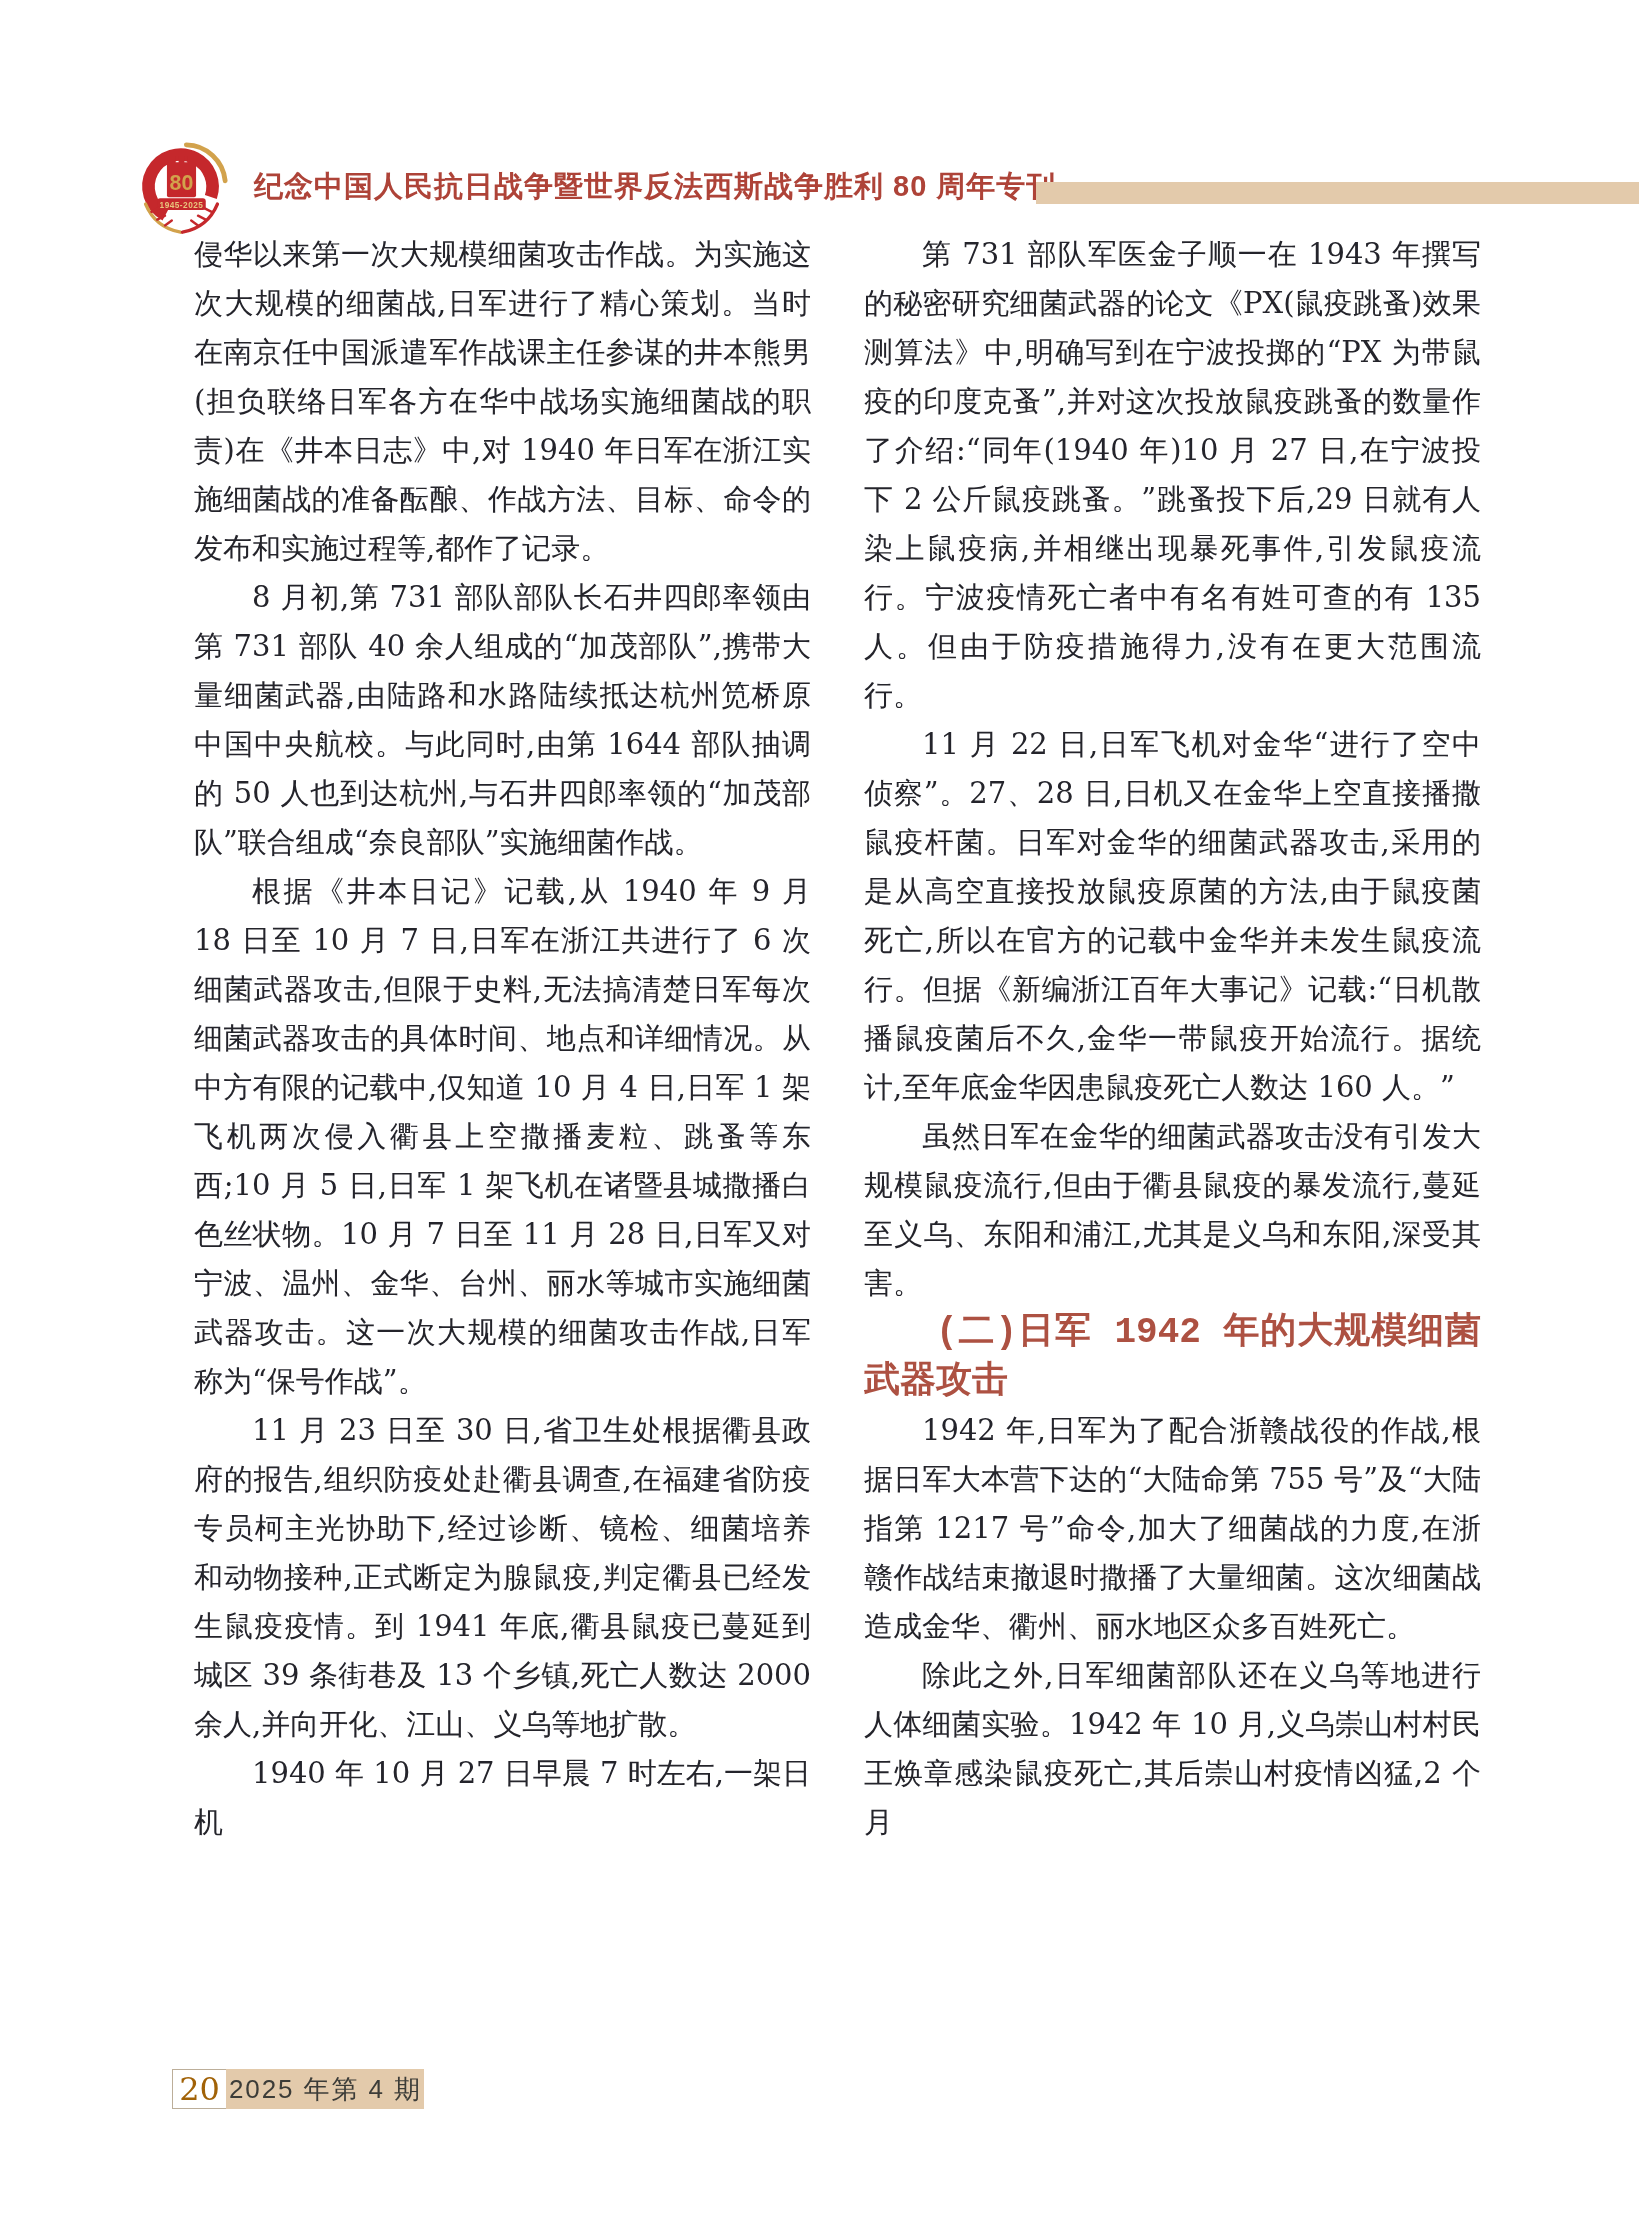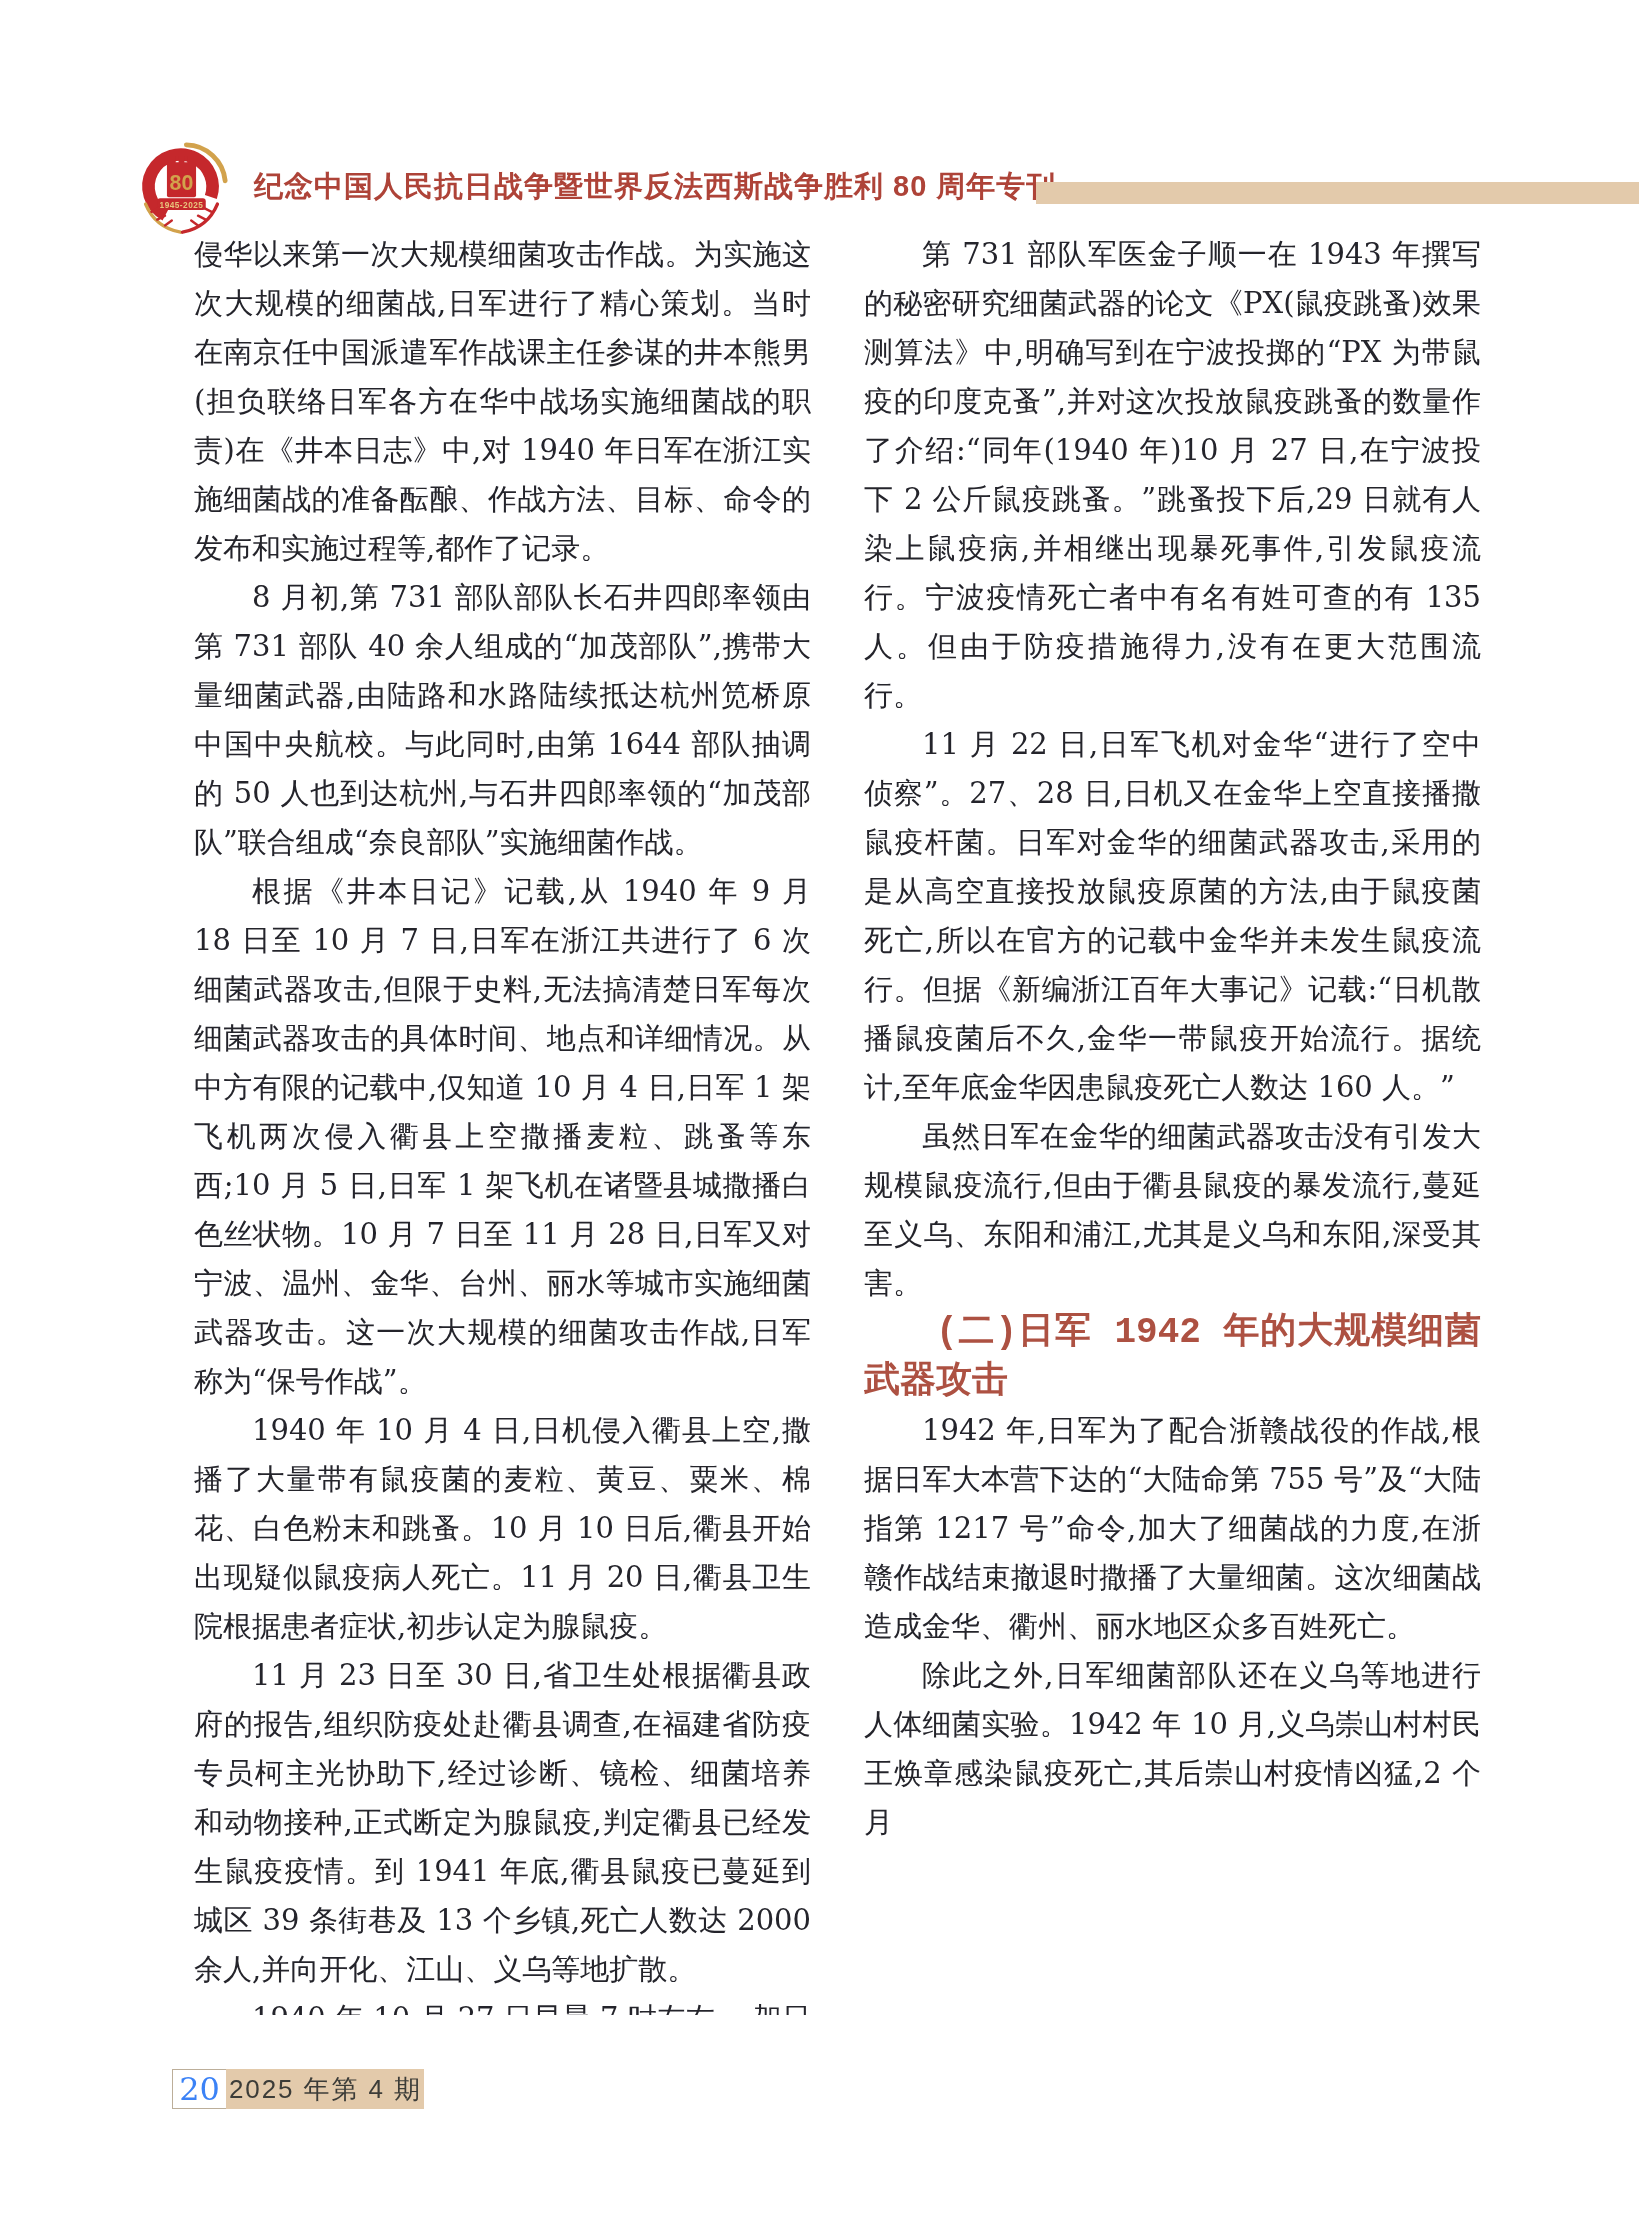--- a/index.html
+++ b/index.html
@@ -44,21 +44,21 @@
     font-family:Liberation Mono, monospace;
     font-weight:700; font-size:36px;
     color: var(--heading-red, #ad5142);
   }
   
   .footer-page-box {
     position:absolute; left:172px; top:2069px; width:55px; height:40px;
     background:#ffffff; border:1px solid #bcae99;
     display:flex; align-items:center; justify-content:center;
     font-family:"DejaVu Serif","Liberation Serif",serif;
-    font-size:32px; color:#3b82f6;
+    font-size:32px; color:#a16207;
   }
   .footer-issue-bar {
     position:absolute; left:226px; top:2069px; width:198px; height:40px;
     background: var(--accent-tan, #e3caab);
     display:flex; align-items:center;
     padding-left:3px;
     font-family:"Liberation Sans","DejaVu Sans",sans-serif;
     font-size:26px; letter-spacing:1.9px; color:#3c3c38;
   }
 </style>
@@ -89,21 +89,20 @@
       <path d="M22,74 l8,-4 M28,82 l8,-4 M36,88 l7,-5 M84,74 l-8,-4 M78,82 l-8,-4 M70,88 l-7,-5" stroke="#c5282c" stroke-width="2.5" stroke-linecap="round"></path>
     </svg>
     <div class="header-title">纪念中国人民抗日战争暨世界反法西斯战争胜利 80 周年专刊</div>
     <div class="header-bar"></div>
   </div>
 
   <div class="column col-left">
       <p class="para">侵华以来第一次大规模细菌攻击作战。为实施这次大规模的细菌战,日军进行了精心策划。当时在南京任中国派遣军作战课主任参谋的井本熊男(担负联络日军各方在华中战场实施细菌战的职责)在《井本日志》中,对 1940 年日军在浙江实施细菌战的准备酝酿、作战方法、目标、命令的发布和实施过程等,都作了记录。</p>
       <p class="para indent">8 月初,第 731 部队部队长石井四郎率领由第 731 部队 40 余人组成的“加茂部队”,携带大量细菌武器,由陆路和水路陆续抵达杭州笕桥原中国中央航校。与此同时,由第 1644 部队抽调的 50 人也到达杭州,与石井四郎率领的“加茂部队”联合组成“奈良部队”实施细菌作战。</p>
       <p class="para indent">根据《井本日记》记载,从 1940 年 9 月 18 日至 10 月 7 日,日军在浙江共进行了 6 次细菌武器攻击,但限于史料,无法搞清楚日军每次细菌武器攻击的具体时间、地点和详细情况。从中方有限的记载中,仅知道 10 月 4 日,日军 1 架飞机两次侵入衢县上空撒播麦粒、跳蚤等东西;10 月 5 日,日军 1 架飞机在诸暨县城撒播白色丝状物。10 月 7 日至 11 月 28 日,日军又对宁波、温州、金华、台州、丽水等城市实施细菌武器攻击。这一次大规模的细菌攻击作战,日军称为“保号作战”。</p>
-      <p class="para indent">1940 年 10 月 4 日,日机侵入衢县上空,撒播了大量带有鼠疫菌的麦粒、黄豆、粟米、棉花、白色粉末和跳蚤。10 月 10 日后,衢县开始出现疑似鼠疫病人死亡。11 月 20 日,衢县卫生院根据患者症状,初步认定为腺鼠疫。</p>
       <p class="para indent">11 月 23 日至 30 日,省卫生处根据衢县政府的报告,组织防疫处赴衢县调查,在福建省防疫专员柯主光协助下,经过诊断、镜检、细菌培养和动物接种,正式断定为腺鼠疫,判定衢县已经发生鼠疫疫情。到 1941 年底,衢县鼠疫已蔓延到城区 39 条街巷及 13 个乡镇,死亡人数达 2000 余人,并向开化、江山、义乌等地扩散。</p>
       <p class="para indent">1940 年 10 月 27 日早晨 7 时左右,一架日机</p>
     </div>
   <div class="column col-right">
       <p class="para indent">第 731 部队军医金子顺一在 1943 年撰写的秘密研究细菌武器的论文《PX(鼠疫跳蚤)效果测算法》中,明确写到在宁波投掷的“PX 为带鼠疫的印度克蚤”,并对这次投放鼠疫跳蚤的数量作了介绍:“同年(1940 年)10 月 27 日,在宁波投下 2 公斤鼠疫跳蚤。”跳蚤投下后,29 日就有人染上鼠疫病,并相继出现暴死事件,引发鼠疫流行。宁波疫情死亡者中有名有姓可查的有 135 人。但由于防疫措施得力,没有在更大范围流行。</p>
       <p class="para indent">11 月 22 日,日军飞机对金华“进行了空中侦察”。27、28 日,日机又在金华上空直接播撒鼠疫杆菌。日军对金华的细菌武器攻击,采用的是从高空直接投放鼠疫原菌的方法,由于鼠疫菌死亡,所以在官方的记载中金华并未发生鼠疫流行。但据《新编浙江百年大事记》记载:“日机散播鼠疫菌后不久,金华一带鼠疫开始流行。据统计,至年底金华因患鼠疫死亡人数达 160 人。”</p>
       <p class="para indent">虽然日军在金华的细菌武器攻击没有引发大规模鼠疫流行,但由于衢县鼠疫的暴发流行,蔓延至义乌、东阳和浦江,尤其是义乌和东阳,深受其害。</p>
       <p class="sec-heading">(二)日军 1942 年的大规模细菌武器攻击</p>
       <p class="para indent">1942 年,日军为了配合浙赣战役的作战,根据日军大本营下达的“大陆命第 755 号”及“大陆指第 1217 号”命令,加大了细菌战的力度,在浙赣作战结束撤退时撒播了大量细菌。这次细菌战造成金华、衢州、丽水地区众多百姓死亡。</p>
       <p class="para indent">除此之外,日军细菌部队还在义乌等地进行人体细菌实验。1942 年 10 月,义乌崇山村村民王焕章感染鼠疫死亡,其后崇山村疫情凶猛,2 个月</p>

